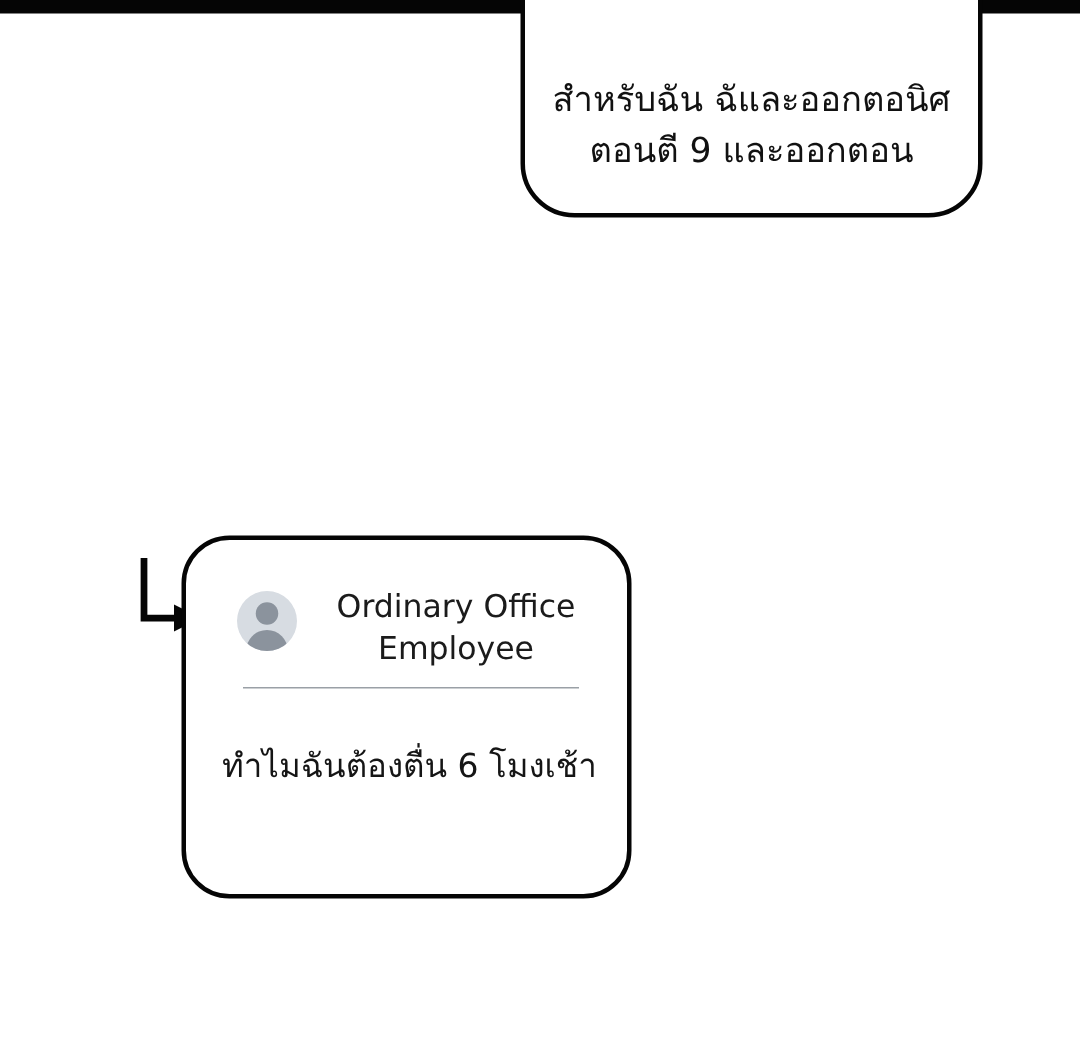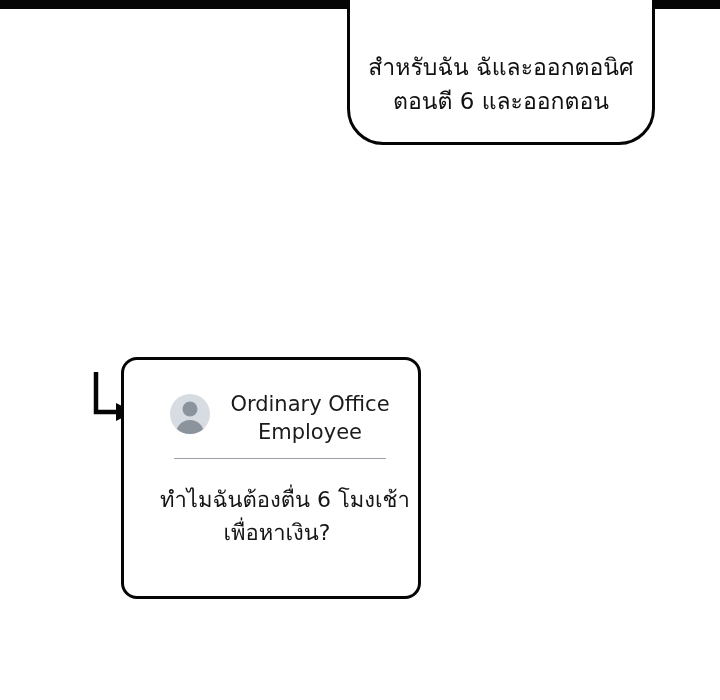--- a/index.html
+++ b/index.html
@@ -61,23 +61,23 @@
 
   
   .reply-bubble {
     position: absolute;
     left: 121px;
     top: 357px;
     width: 300px;
     height: 242px;
     background: #ffffff;
     border: 3px solid #050505;
-    border-radius: 16px;
+    border-radius: 32px;
     box-sizing: border-box;
-    padding: 30px 24px 0 36px;
+    padding: 30px 24px 0 24px;
   }
   .reply-header {
     display: flex;
     align-items: flex-start;
     gap: 16px;
     padding-left: 10px;
   }
   .avatar {
     width: 40px;
     height: 40px;
@@ -93,53 +93,52 @@
     width: 182px;
     color: #1b1b1b;
     text-align: center;
   }
   .divider {
     height: 1px;
     background: #9aa0a6;
     margin: 12px 8px 0 14px;
   }
   .message {
-    margin-top: 24px;
+    margin-top: 36px;
     text-align: center;
     font-size: 22px;
     line-height: 33px;
     color: #151515;
   }
   .message .line {
     white-space: nowrap;
   }
 </style>
 </head>
 <body>
 
 <div class="top-bar"></div>
 
 <div class="bubble-top">
   <div class="line">สำหรับฉัน ฉัและออกตอนิศ</div>
-  <div class="line">ตอนตี 6 และออกตอน</div>
+  <div class="line">ตอนตี 9 และออกตอน</div>
 </div>
 
 <svg class="reply-arrow" viewBox="0 0 56 50" xmlns="http://www.w3.org/2000/svg">
   <path d="M8 0 V 40 H 28" fill="none" stroke="#050505" stroke-width="4.5"></path>
   <polygon points="28,31 28,49 46,40" fill="#050505"></polygon>
 </svg>
 
 <div class="reply-bubble">
   <div class="reply-header">
     <div class="avatar">
       <svg viewBox="0 0 40 40" width="40" height="40" xmlns="http://www.w3.org/2000/svg">
         <circle cx="20" cy="15" r="7.5" fill="#8b939d"></circle>
         <path d="M6 40 a14 14 0 0 1 28 0 Z" fill="#8b939d"></path>
       </svg>
     </div>
     <div class="author">Ordinary Office Employee</div>
   </div>
   <div class="divider"></div>
   <div class="message">
     <div class="line">ทำไมฉันต้องตื่น 6 โมงเช้า</div>
-    <div class="line">เพื่อหาเงิน?</div>
   </div>
 </div>
 
 </body></html>

